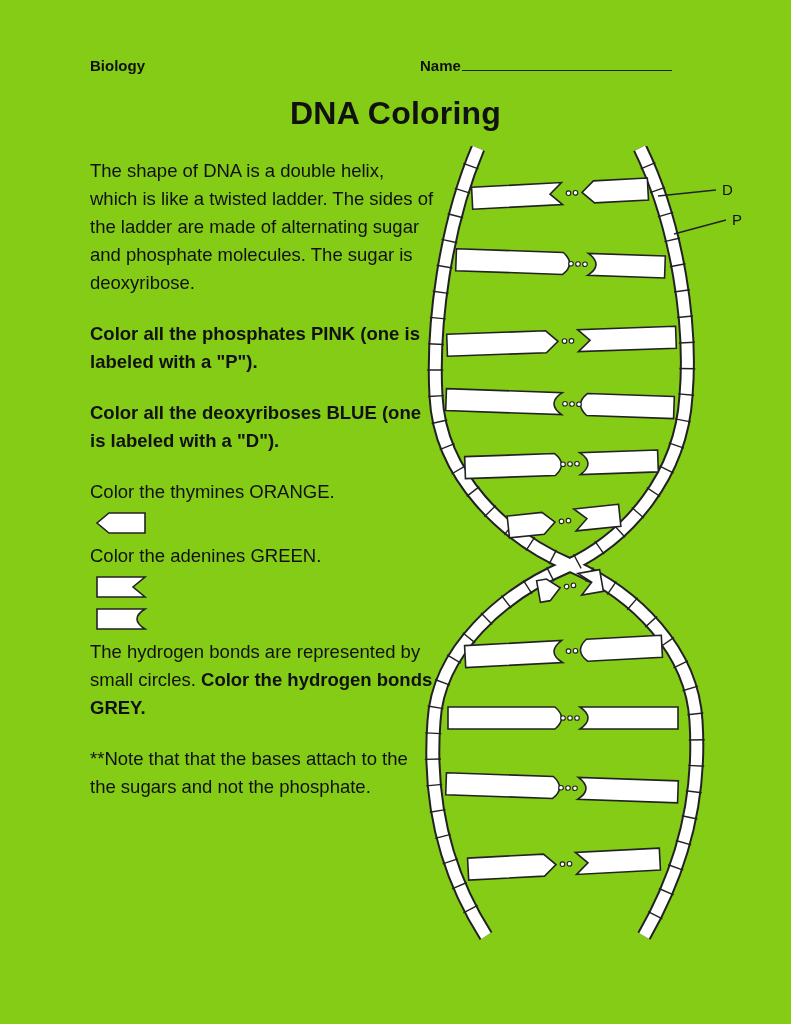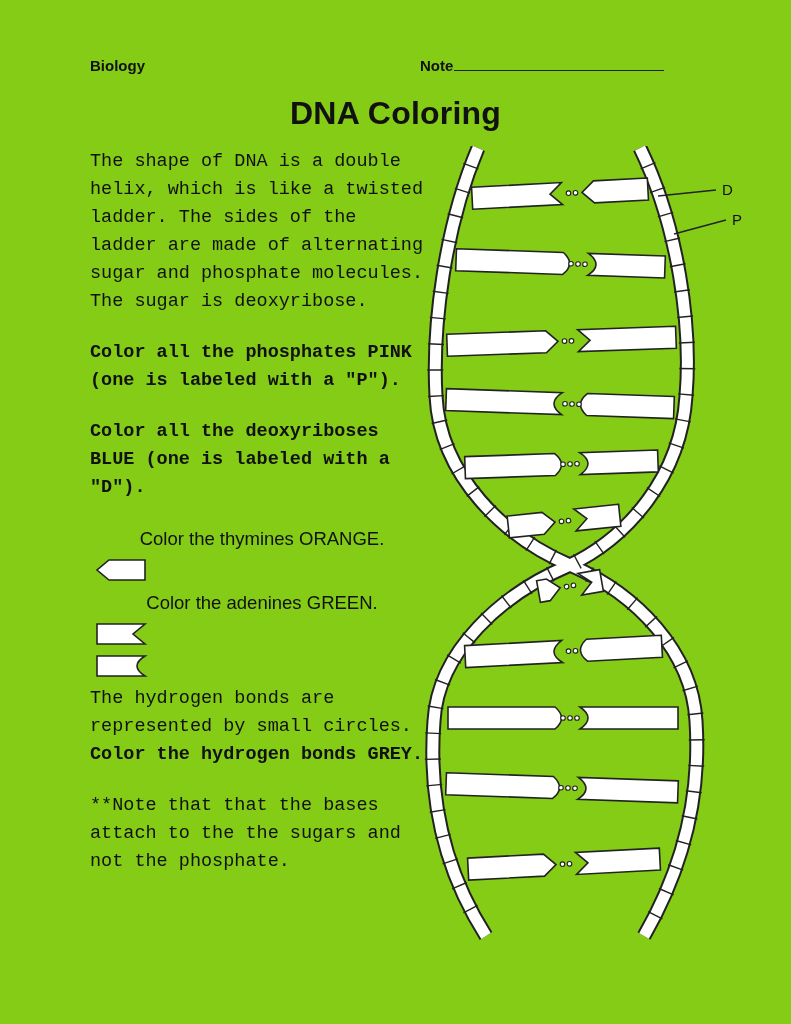--- a/index.html
+++ b/index.html
@@ -5,38 +5,38 @@
   html,body{margin:0;padding:0;background:#fff;}
   .page{
     position:relative;width:791px;height:1024px;background:#84cc16;
     font-family:"Liberation Sans",sans-serif;color:#111;overflow:hidden;margin:0 auto;
   }
   .hdr-course{position:absolute;left:90px;top:57px;font-weight:bold;font-size:15px;}
   .hdr-name{position:absolute;left:420px;top:57px;font-weight:bold;font-size:15px;white-space:nowrap;}
   .hdr-name .blank{display:inline-block;width:210px;border-bottom:1.6px solid #222;height:13px;margin-left:1px;}
   .title{position:absolute;left:0;right:0;top:95px;text-align:center;font-weight:bold;font-size:32px;letter-spacing:.2px;}
   .col{position:absolute;left:90px;top:148px;width:344px;font-size:18.5px;line-height:28px;}
-  .col p{margin:0 0 23px 0;font-family:Liberation Mono, monospace;}
+  .col p{margin:9px 0 23px 0;}
   .bold{font-weight:bold;}
-  .key-item{margin:0 0 6px 0;text-align:center;}
+  .key-item{margin:0 0 6px 0;}
   .key-item .shape{display:block;margin:4px 0 6px 2px;}
   .hydro{margin-top:6px !important;}
   .note{margin-top:0 !important;}
   .illus{position:absolute;left:420px;top:146px;width:340px;height:812px;}
   svg text{font-family:"Liberation Sans",sans-serif;}
 </style>
 </head>
 <body>
 
 <div class="page">
 
   <div class="hdr-course">Biology</div>
 
   <div class="hdr-name">
-    <span>Note</span><span class="blank"></span>
+    <span>Name</span><span class="blank"></span>
   </div>
 
   <div class="title">DNA Coloring</div>
 
   <div class="col">
 
     <p>The shape of DNA is a double helix, which is like a twisted ladder. The sides of the ladder are made of alternating sugar and phosphate molecules.  The sugar is deoxyribose.</p>
 
     <p class="bold">Color all the phosphates PINK (one is labeled with a "P").</p>
 

